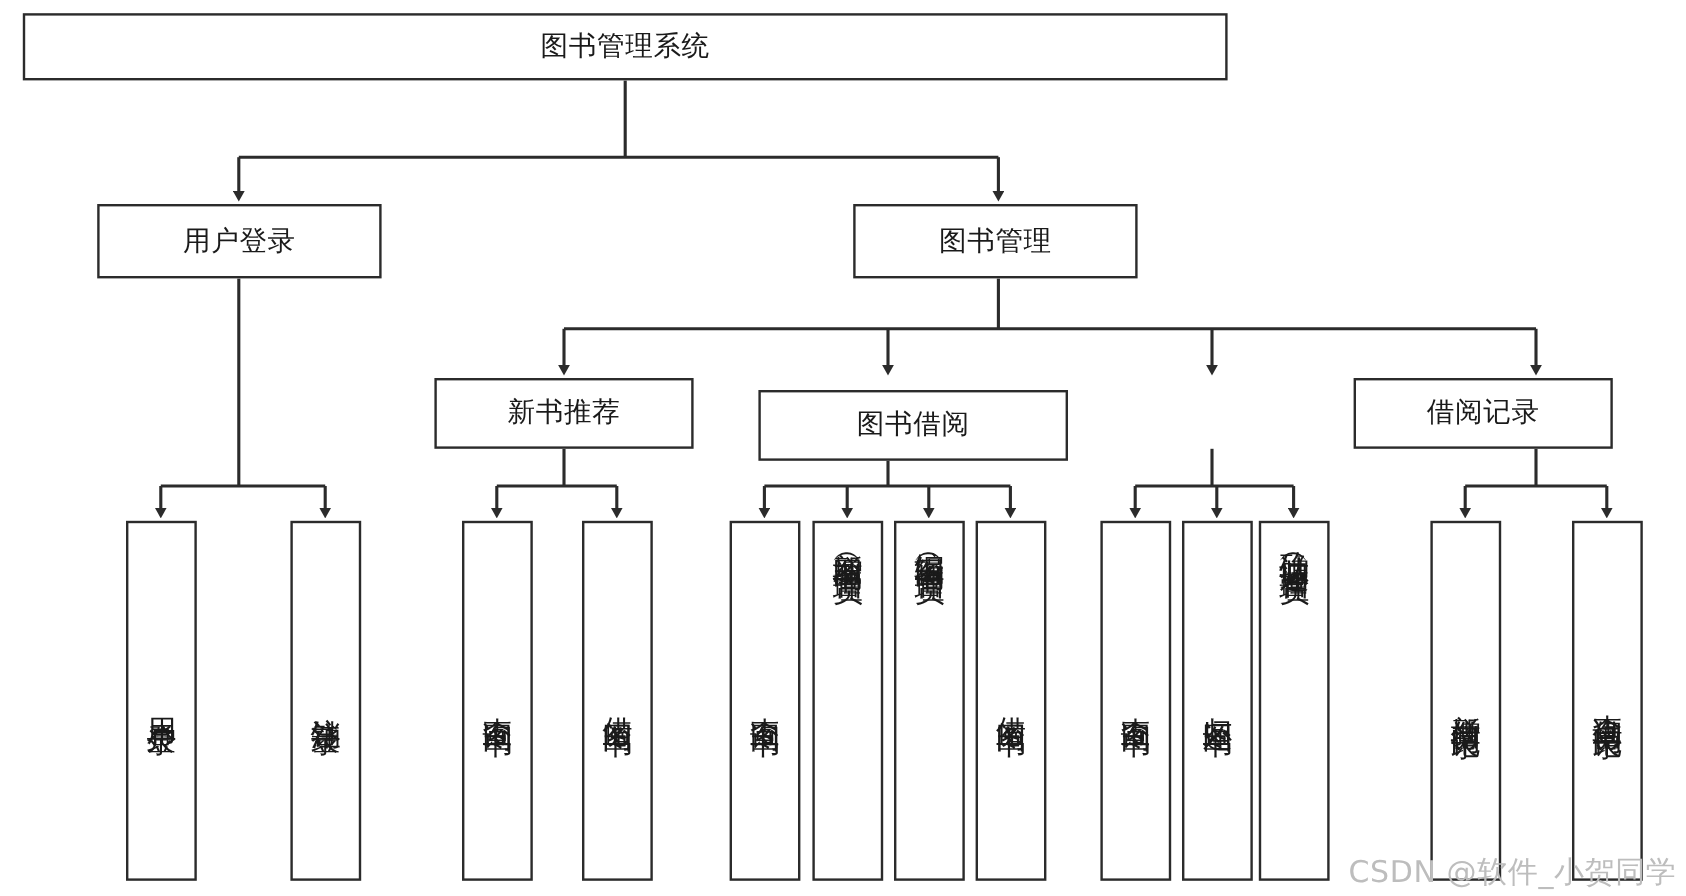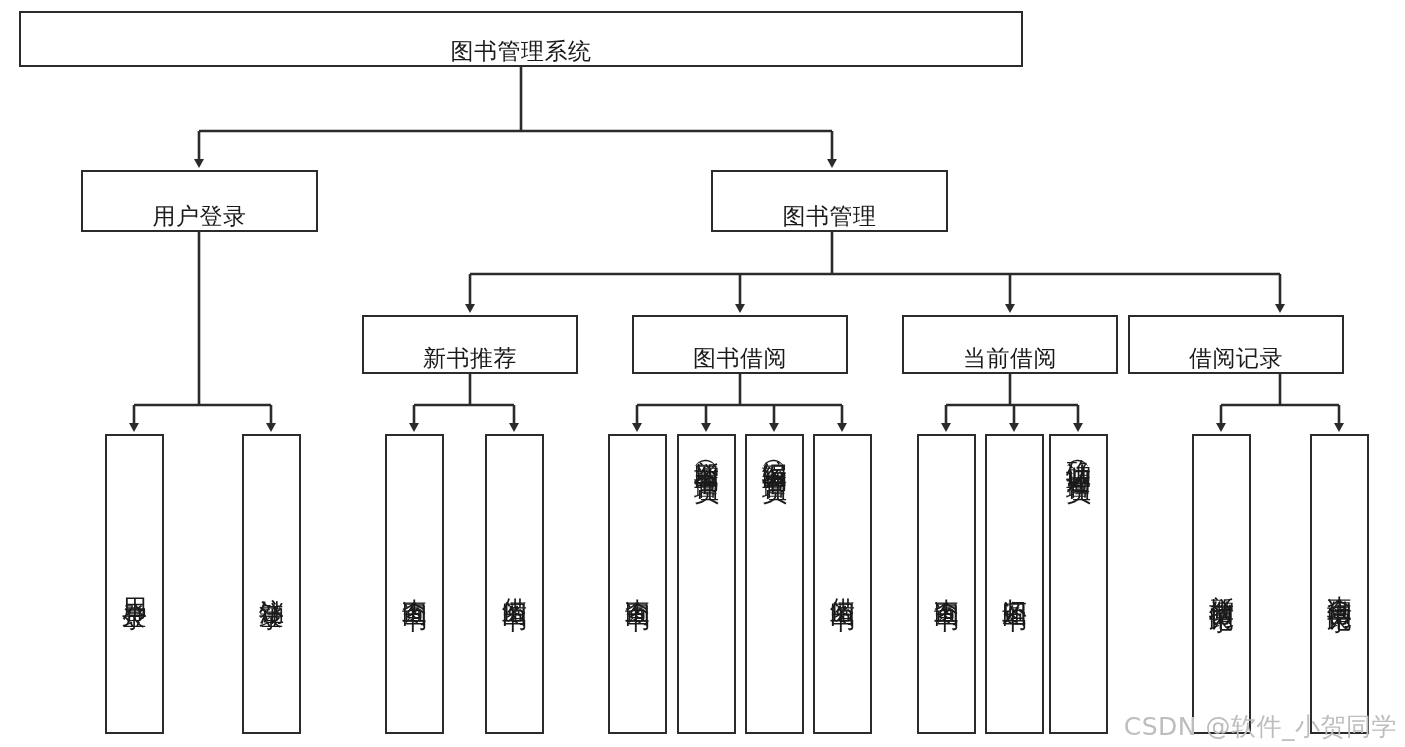--- a/index.html
+++ b/index.html
@@ -25,21 +25,21 @@
     width: 1405px;
     height: 747px;
     pointer-events: none;
   }
   .node {
     position: absolute;
     box-sizing: border-box;
     background: #ffffff;
     border: 2.5px solid #2b2b2b;
     display: flex;
-    align-items: flex-end;
+    align-items: center;
     justify-content: center;
     color: #1a1a1a;
   }
   .node-label {
     display: block;
     text-align: center;
     line-height: 1.16;
     letter-spacing: 0.5px;
   }
   
@@ -142,25 +142,22 @@
   <div class="node h" style="left: 81px; top: 170px; width: 237px; height: 62px;">
     <span class="node-label">用户登录</span>
   </div>
   <div class="node h" style="left: 711px; top: 170px; width: 237px; height: 62px;">
     <span class="node-label">图书管理</span>
   </div>
 
   <div class="node h" style="left: 362px; top: 315px; width: 216px; height: 59px;">
     <span class="node-label">新书推荐</span>
   </div>
-  <div class="node h" style="left: 632px; top: 315px; width: 216px; height: 59px;">
+  <div class="node h" style="left: 632px; top: 325px; width: 258px; height: 59px;">
     <span class="node-label">图书借阅</span>
-  </div>
-  <div class="node h" style="left: 902px; top: 315px; width: 216px; height: 59px;">
-    <span class="node-label">当前借阅</span>
   </div>
   <div class="node h" style="left: 1128px; top: 315px; width: 216px; height: 59px;">
     <span class="node-label">借阅记录</span>
   </div>
 
   <div class="node v center" style="left: 105px; top: 434px; width: 59px; height: 300px;">
     <span class="node-label">用户登录</span>
   </div>
   <div class="node v center" style="left: 242px; top: 434px; width: 59px; height: 300px;">
     <span class="node-label">注销登录</span>

